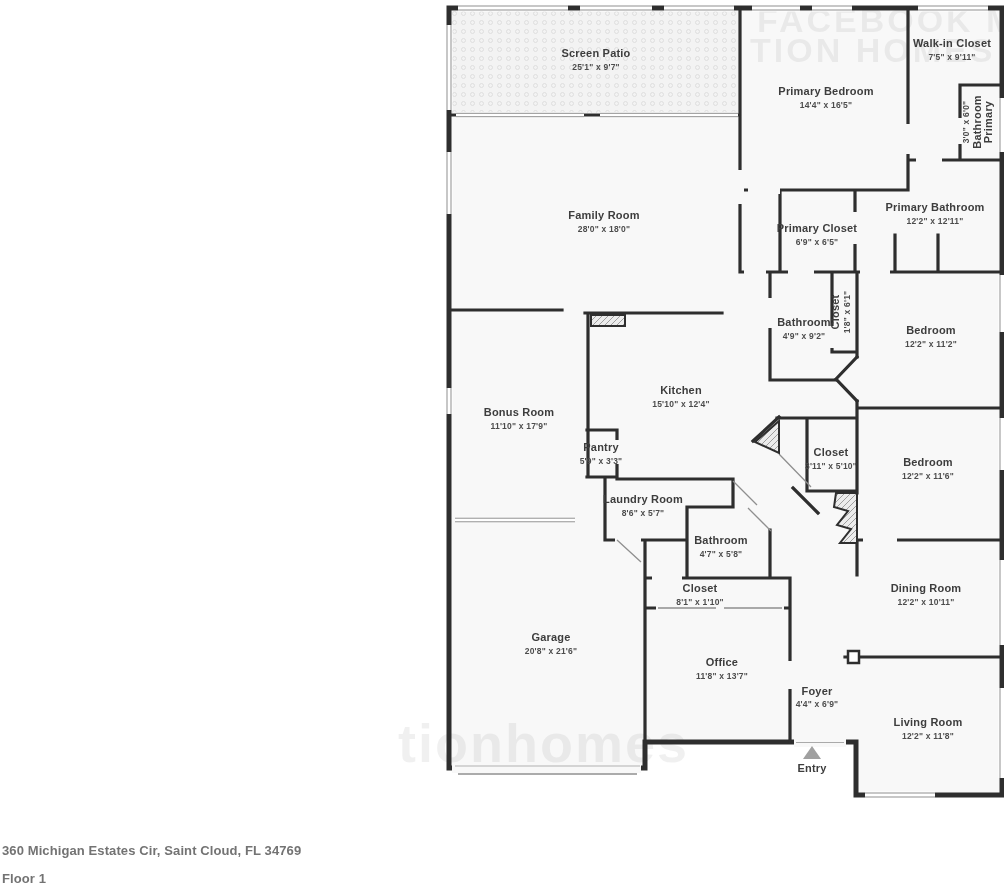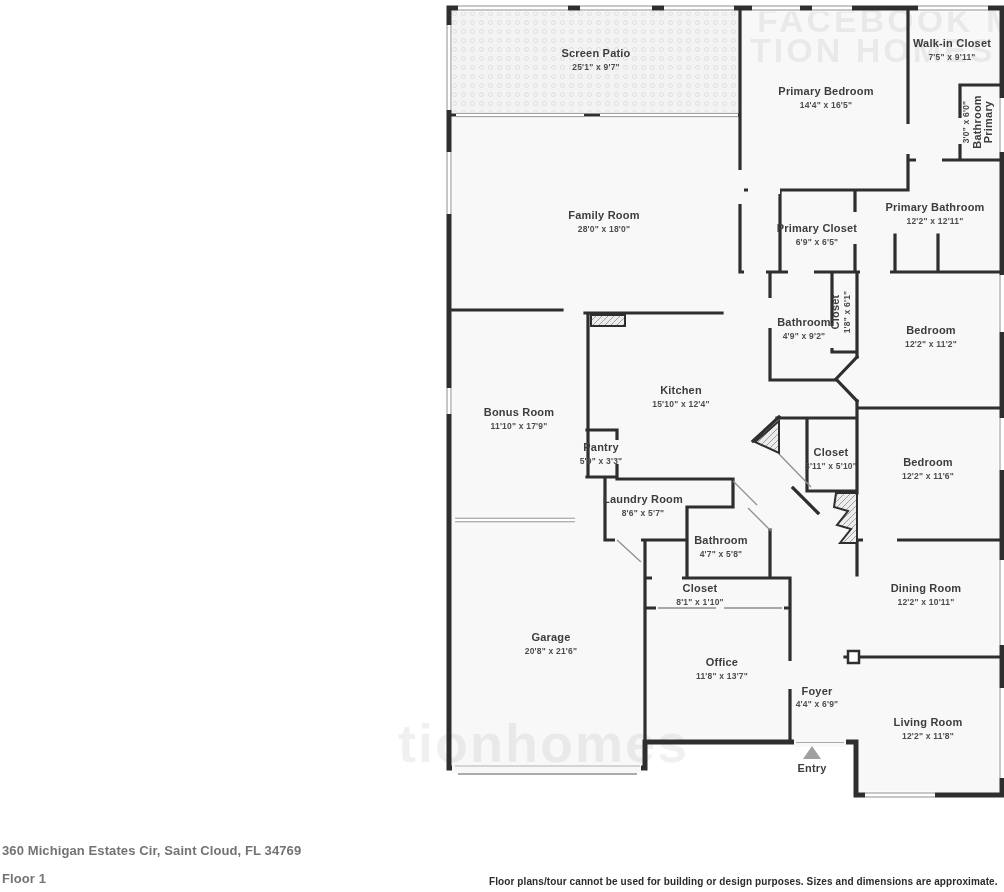--- a/index.html
+++ b/index.html
@@ -228,14 +228,13 @@
     <g>
       <text class="rn" x="928" y="726">Living Room</text>
       <text class="rd" x="928" y="739">12'2" x 11'8"</text>
     </g>
     <text class="rn" x="812" y="772">Entry</text>
   </g>
 </svg>
 
   <div id="addr" class="footer-line">360 Michigan Estates Cir, Saint Cloud, FL 34769</div>
   <div id="floor" class="footer-line">Floor 1</div>
-  <div id="disclaimer">Floor plans/tour cannot be used for building or design purposes. Sizes and dimensions are approximate.</div>
 </div>
 
 </body></html>

